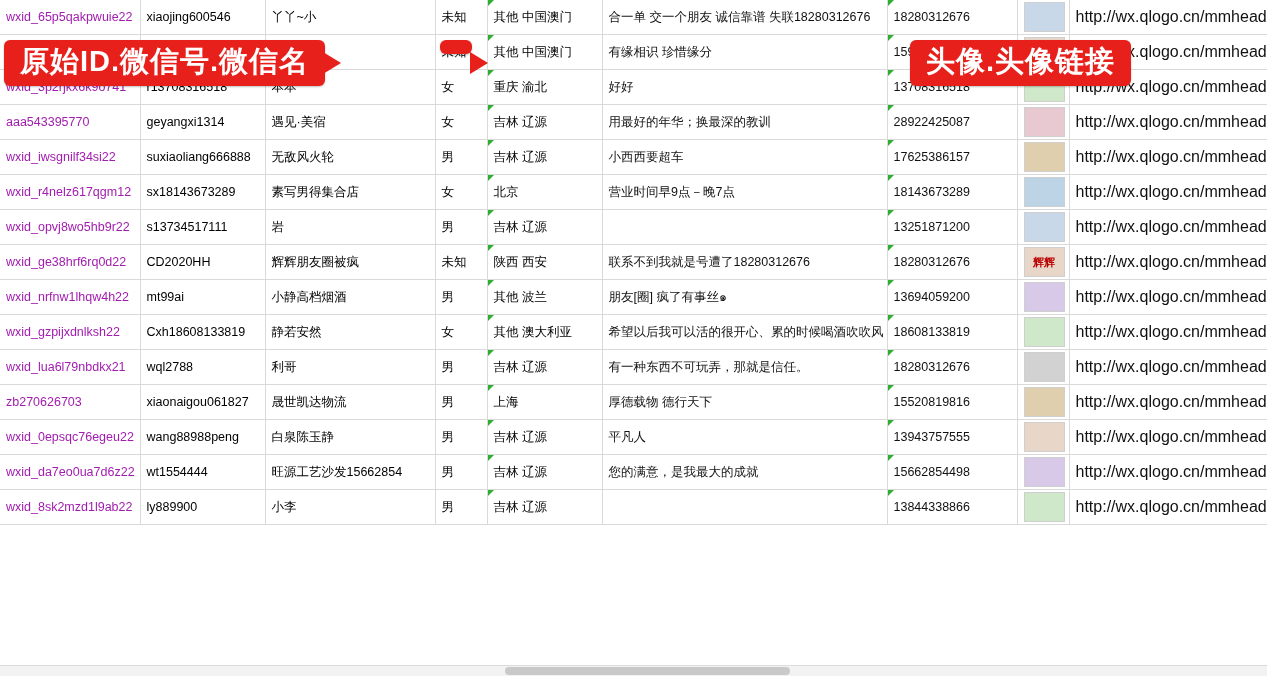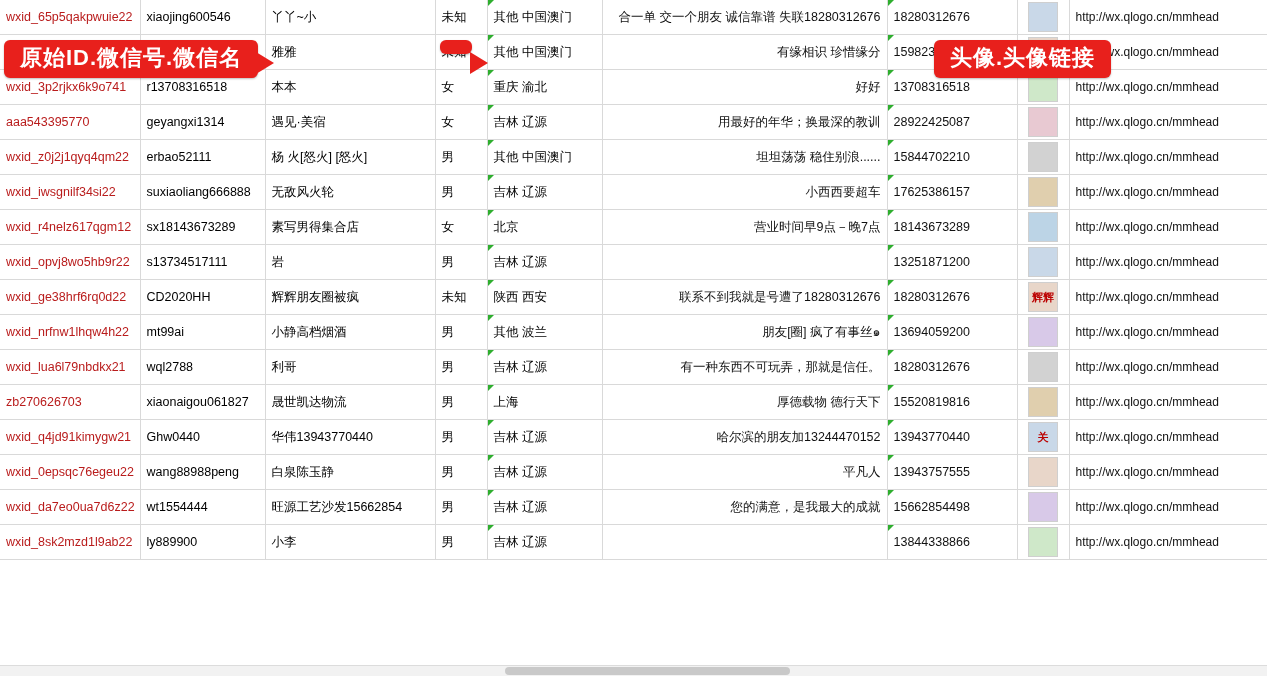--- a/index.html
+++ b/index.html
@@ -42,28 +42,28 @@
   col.c-id      { width: 140px; }
   col.c-wxno    { width: 125px; }
   col.c-wxname  { width: 170px; }
   col.c-sex     { width: 52px; }
   col.c-prov    { width: 115px; }
   col.c-sign    { width: 285px; }
   col.c-phone   { width: 130px; }
   col.c-avatar  { width: 52px; }
   col.c-link    { width: 198px; }
 
-  td.id      { color: #b91c1c; }
-  td.sign    { color: #111; text-align: right; }
+  td.id      { color: #a21caf; }
+  td.sign    { color: #111; }
   td.phone   { color: #111; }
-  td.link    { color: #111; font-size: 12px; }
+  td.link    { color: #111; font-size: 16px; }
   td.avatar  { padding: 0; text-align: center; }
 
   .av {
-    width: 30px;
+    width: 41px;
     height: 30px;
     display: inline-block;
     vertical-align: middle;
     border: 1px solid #cfcfcf;
     box-sizing: border-box;
     position: relative;
     overflow: hidden;
     font-size: 11px;
     line-height: 28px;
     text-align: center;
@@ -83,40 +83,40 @@
 
   
   td.grp { border-right: 1px solid #bdbdbd; }
 
   
   .banner {
     position: absolute;
     background: #e8201c;
     color: #ffffff;
     font-weight: bold;
-    font-size: 22px;
+    font-size: 29px;
     letter-spacing: 1px;
     padding: 6px 16px 8px 16px;
     border-radius: 6px;
     white-space: nowrap;
     line-height: 1.1;
     box-shadow: 0 1px 2px rgba(0,0,0,0.25);
   }
   .banner .tail {
     position: absolute;
     right: -16px;
     top: 12px;
     width: 0; height: 0;
     border-left: 18px solid #e8201c;
     border-top: 11px solid transparent;
     border-bottom: 11px solid transparent;
   }
   .banner.b1 { left: 4px;  top: 40px; }
   .banner.b2 { left: 440px; top: 40px; }
-  .banner.b3 { left: 934px; top: 40px; }
+  .banner.b3 { left: 910px; top: 40px; }
 
   
   .hscroll {
     position: absolute;
     left: 0; bottom: 0;
     width: 1267px;
     height: 10px;
     background: #f2f2f2;
     border-top: 1px solid #dcdcdc;
   }
@@ -185,31 +185,20 @@
           <td class="wxno">geyangxi1314</td>
           <td class="wxname grp">遇见·美宿</td>
           <td class="sex">女</td>
           <td class="prov gmark">吉林 辽源</td>
           <td class="sign">用最好的年华；换最深的教训</td>
           <td class="phone gmark">28922425087</td>
           <td class="avatar"><span class="av" style="background: rgb(232, 201, 210);"></span></td>
           <td class="link">http://wx.qlogo.cn/mmhead</td>
         </tr>
         <tr>
-          <td class="id">wxid_z0j2j1qyq4qm22</td>
-          <td class="wxno">erbao52111</td>
-          <td class="wxname grp">杨 火[怒火] [怒火]</td>
-          <td class="sex">男</td>
-          <td class="prov gmark">其他 中国澳门</td>
-          <td class="sign">坦坦荡荡 稳住别浪......</td>
-          <td class="phone gmark">15844702210</td>
-          <td class="avatar"><span class="av" style="background: rgb(210, 210, 210);"></span></td>
-          <td class="link">http://wx.qlogo.cn/mmhead</td>
-        </tr>
-        <tr>
           <td class="id">wxid_iwsgnilf34si22</td>
           <td class="wxno">suxiaoliang666888</td>
           <td class="wxname grp">无敌风火轮</td>
           <td class="sex">男</td>
           <td class="prov gmark">吉林 辽源</td>
           <td class="sign">小西西要超车</td>
           <td class="phone gmark">17625386157</td>
           <td class="avatar"><span class="av" style="background: rgb(224, 207, 174);"></span></td>
           <td class="link">http://wx.qlogo.cn/mmhead</td>
         </tr>
@@ -251,50 +240,50 @@
           <td class="wxno">mt99ai</td>
           <td class="wxname grp">小静高档烟酒</td>
           <td class="sex">男</td>
           <td class="prov gmark">其他 波兰</td>
           <td class="sign">朋友[圈] 疯了有事丝๑</td>
           <td class="phone gmark">13694059200</td>
           <td class="avatar"><span class="av" style="background: rgb(216, 201, 232);"></span></td>
           <td class="link">http://wx.qlogo.cn/mmhead</td>
         </tr>
         <tr>
+          <td class="id">wxid_gzpijxdnlksh22</td>
+          <td class="wxno">Cxh18608133819</td>
+          <td class="wxname grp">静若安然</td>
+          <td class="sex">女</td>
+          <td class="prov gmark">其他 澳大利亚</td>
+          <td class="sign">希望以后我可以活的很开心、累的时候喝酒吹吹风</td>
+          <td class="phone gmark">18608133819</td>
+          <td class="avatar"><span class="av" style="background: rgb(207, 232, 201);"></span></td>
+          <td class="link">http://wx.qlogo.cn/mmhead</td>
+        </tr>
+        <tr>
           <td class="id">wxid_lua6l79nbdkx21</td>
           <td class="wxno">wql2788</td>
           <td class="wxname grp">利哥</td>
           <td class="sex">男</td>
           <td class="prov gmark">吉林 辽源</td>
           <td class="sign">有一种东西不可玩弄，那就是信任。</td>
           <td class="phone gmark">18280312676</td>
           <td class="avatar"><span class="av" style="background: rgb(210, 210, 210);"></span></td>
           <td class="link">http://wx.qlogo.cn/mmhead</td>
         </tr>
         <tr>
           <td class="id">zb270626703</td>
           <td class="wxno">xiaonaigou061827</td>
           <td class="wxname grp">晟世凯达物流</td>
           <td class="sex">男</td>
           <td class="prov gmark">上海</td>
           <td class="sign">厚德载物 德行天下</td>
           <td class="phone gmark">15520819816</td>
           <td class="avatar"><span class="av" style="background: rgb(224, 207, 174);"></span></td>
-          <td class="link">http://wx.qlogo.cn/mmhead</td>
-        </tr>
-        <tr>
-          <td class="id">wxid_q4jd91kimygw21</td>
-          <td class="wxno">Ghw0440</td>
-          <td class="wxname grp">华伟13943770440</td>
-          <td class="sex">男</td>
-          <td class="prov gmark">吉林 辽源</td>
-          <td class="sign">哈尔滨的朋友加13244470152</td>
-          <td class="phone gmark">13943770440</td>
-          <td class="avatar"><span class="av" style="background: rgb(201, 216, 232);">关</span></td>
           <td class="link">http://wx.qlogo.cn/mmhead</td>
         </tr>
         <tr>
           <td class="id">wxid_0epsqc76egeu22</td>
           <td class="wxno">wang88988peng</td>
           <td class="wxname grp">白泉陈玉静</td>
           <td class="sex">男</td>
           <td class="prov gmark">吉林 辽源</td>
           <td class="sign">平凡人</td>
           <td class="phone gmark">13943757555</td>

